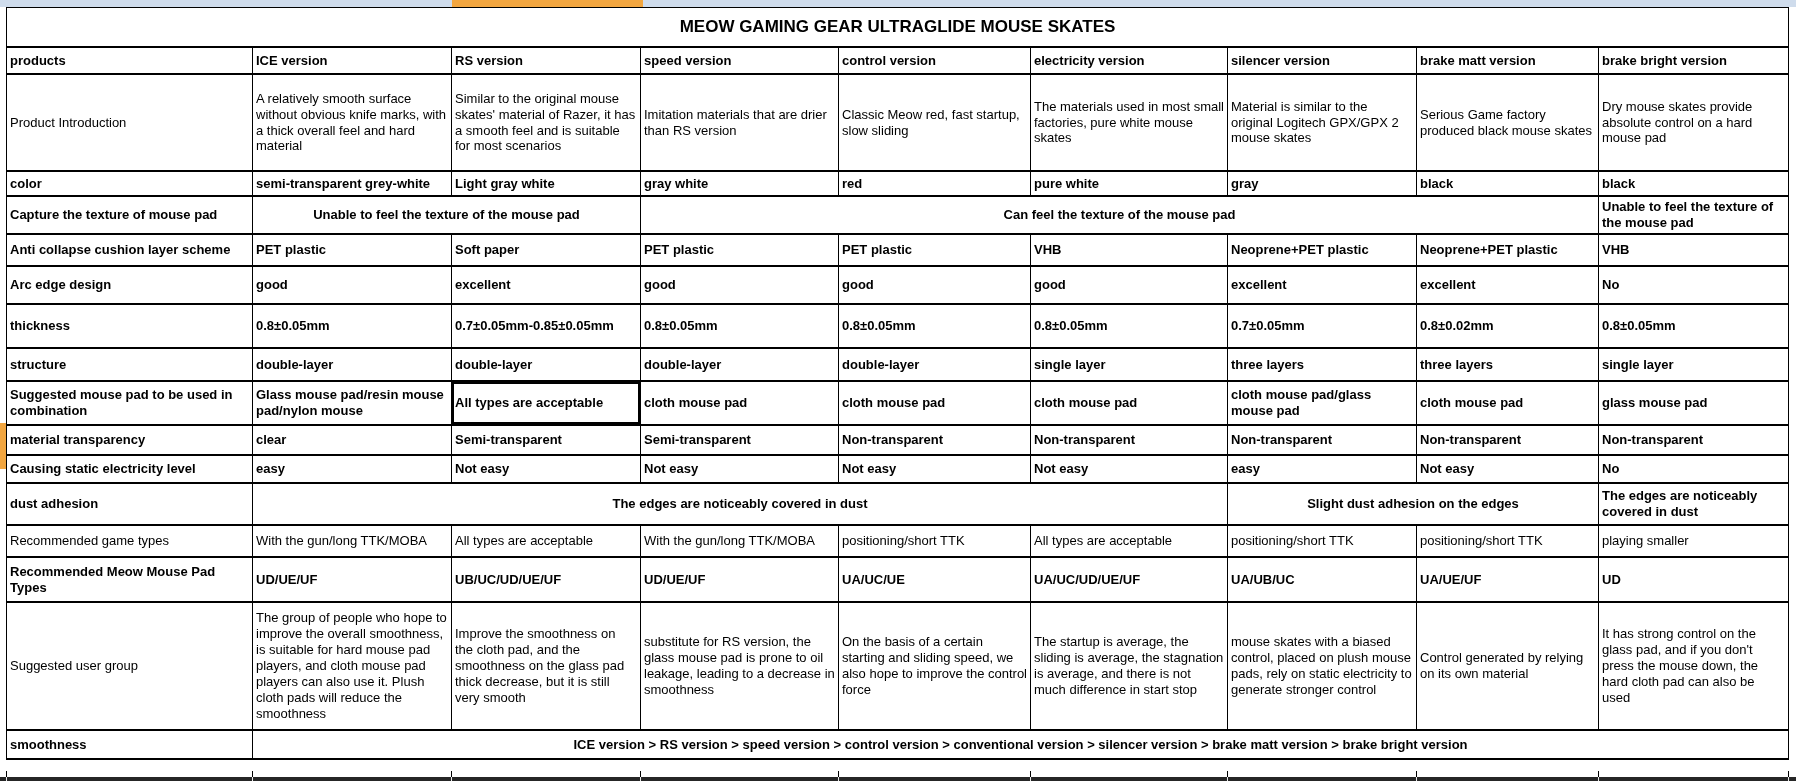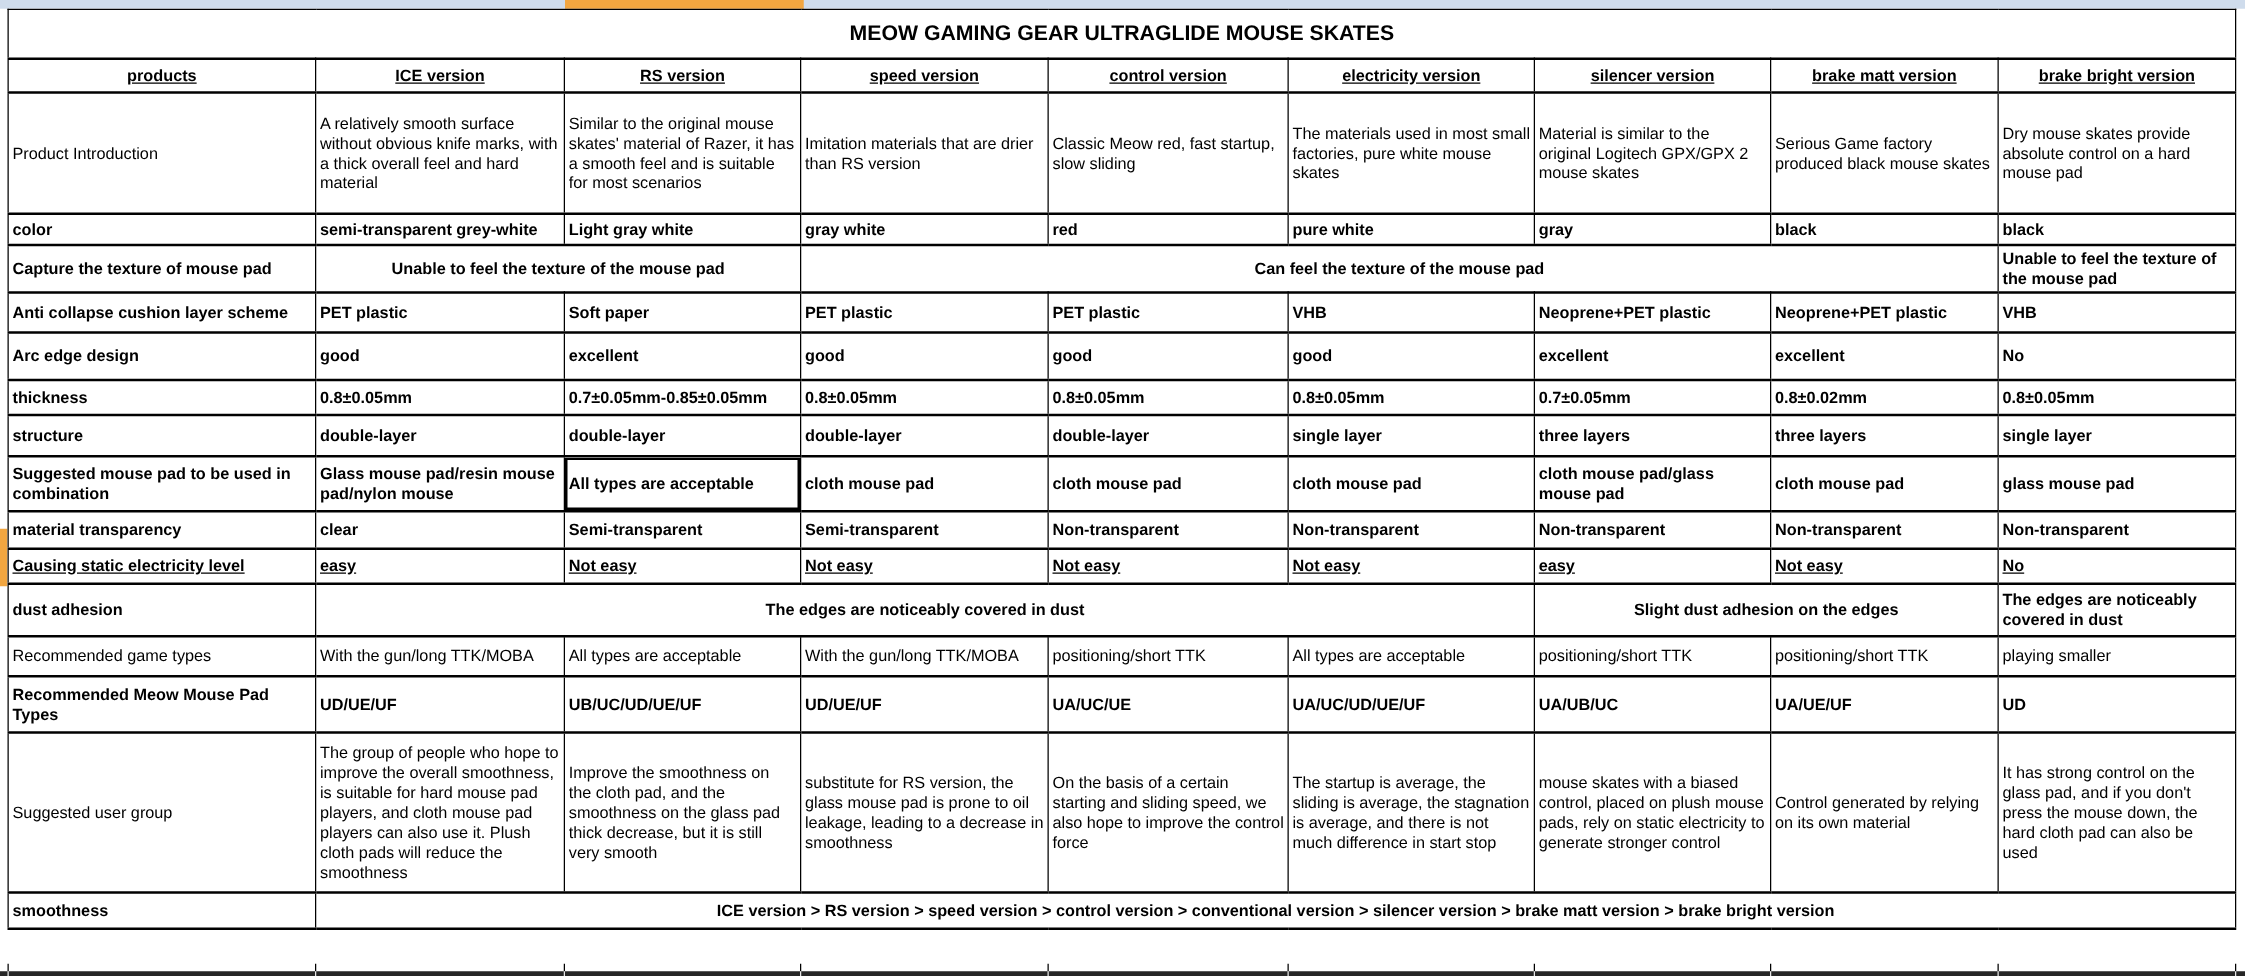--- a/index.html
+++ b/index.html
@@ -8,21 +8,21 @@
   #top-strip{position:absolute;left:0;top:0;width:1796px;height:7px;background:#cfdcec;border-bottom:1px solid #ffffff;}
   #col-indicator{position:absolute;left:452px;top:0;width:191px;height:7px;background:#f2a640;border-bottom:1px solid #e2952e;}
   #row-indicator{position:absolute;left:0;top:423px;width:6px;height:46px;background:#f2a640;}
   
   #sheet{position:absolute;left:6px;top:7px;}
   table{border-collapse:collapse;table-layout:fixed;width:1782px;background:#fff;}
   td{border-left:1px solid #000;border-right:1px solid #000;border-top:2px solid #000;border-bottom:2px solid #000;
      padding:1px 3px;font-size:13px;line-height:1.22;color:#000;vertical-align:middle;overflow:hidden;
      word-wrap:break-word;}
   td.title-cell{border:1px solid #000;border-bottom:2px solid #000;font-size:17px;font-weight:bold;text-align:center;height:36px;margin-left:37px;}
-  td.hdr{font-weight:bold;text-align:center;height:23px;text-decoration:underline;}
+  td.hdr{font-weight:bold;text-align:left;height:23px;}
   td.lbl{text-align:left;}
   td.b{font-weight:bold;}
   td.c{text-align:center;}
   td.selected{box-shadow:inset 0 0 0 2px #000;}
   
   #partial-row{position:absolute;left:6px;top:771px;width:1782px;height:6px;background:#fff;}
   #partial-row .tick{position:absolute;top:0;width:1px;height:6px;background:#000;}
   #dark-strip{position:absolute;left:0;top:777px;width:1796px;height:4px;background:#262626;}
   #dark-strip .tick{position:absolute;top:0;width:1px;height:4px;background:#e8e8e8;}
 </style>
@@ -104,21 +104,21 @@
           <td class="lbl b">Arc edge design</td>
           <td class="b lbl">good</td>
           <td class="b lbl">excellent</td>
           <td class="b lbl">good</td>
           <td class="b lbl">good</td>
           <td class="b lbl">good</td>
           <td class="b lbl">excellent</td>
           <td class="b lbl">excellent</td>
           <td class="b lbl">No</td>
         </tr>
-        <tr style="height: 28px;">
+        <tr style="height: 44px;">
           <td class="lbl b">thickness</td>
           <td class="b lbl">0.8±0.05mm</td>
           <td class="b lbl">0.7±0.05mm-0.85±0.05mm</td>
           <td class="b lbl">0.8±0.05mm</td>
           <td class="b lbl">0.8±0.05mm</td>
           <td class="b lbl">0.8±0.05mm</td>
           <td class="b lbl">0.7±0.05mm</td>
           <td class="b lbl">0.8±0.02mm</td>
           <td class="b lbl">0.8±0.05mm</td>
         </tr>
@@ -148,21 +148,21 @@
           <td class="lbl b">material transparency</td>
           <td class="b lbl">clear</td>
           <td class="b lbl">Semi-transparent</td>
           <td class="b lbl">Semi-transparent</td>
           <td class="b lbl">Non-transparent</td>
           <td class="b lbl">Non-transparent</td>
           <td class="b lbl">Non-transparent</td>
           <td class="b lbl">Non-transparent</td>
           <td class="b lbl">Non-transparent</td>
         </tr>
-        <tr style="height: 28px; text-decoration: underline;">
+        <tr style="height: 28px;">
           <td class="lbl b">Causing static electricity level</td>
           <td class="b lbl">easy</td>
           <td class="b lbl">Not easy</td>
           <td class="b lbl">Not easy</td>
           <td class="b lbl">Not easy</td>
           <td class="b lbl">Not easy</td>
           <td class="b lbl">easy</td>
           <td class="b lbl">Not easy</td>
           <td class="b lbl">No</td>
         </tr>

